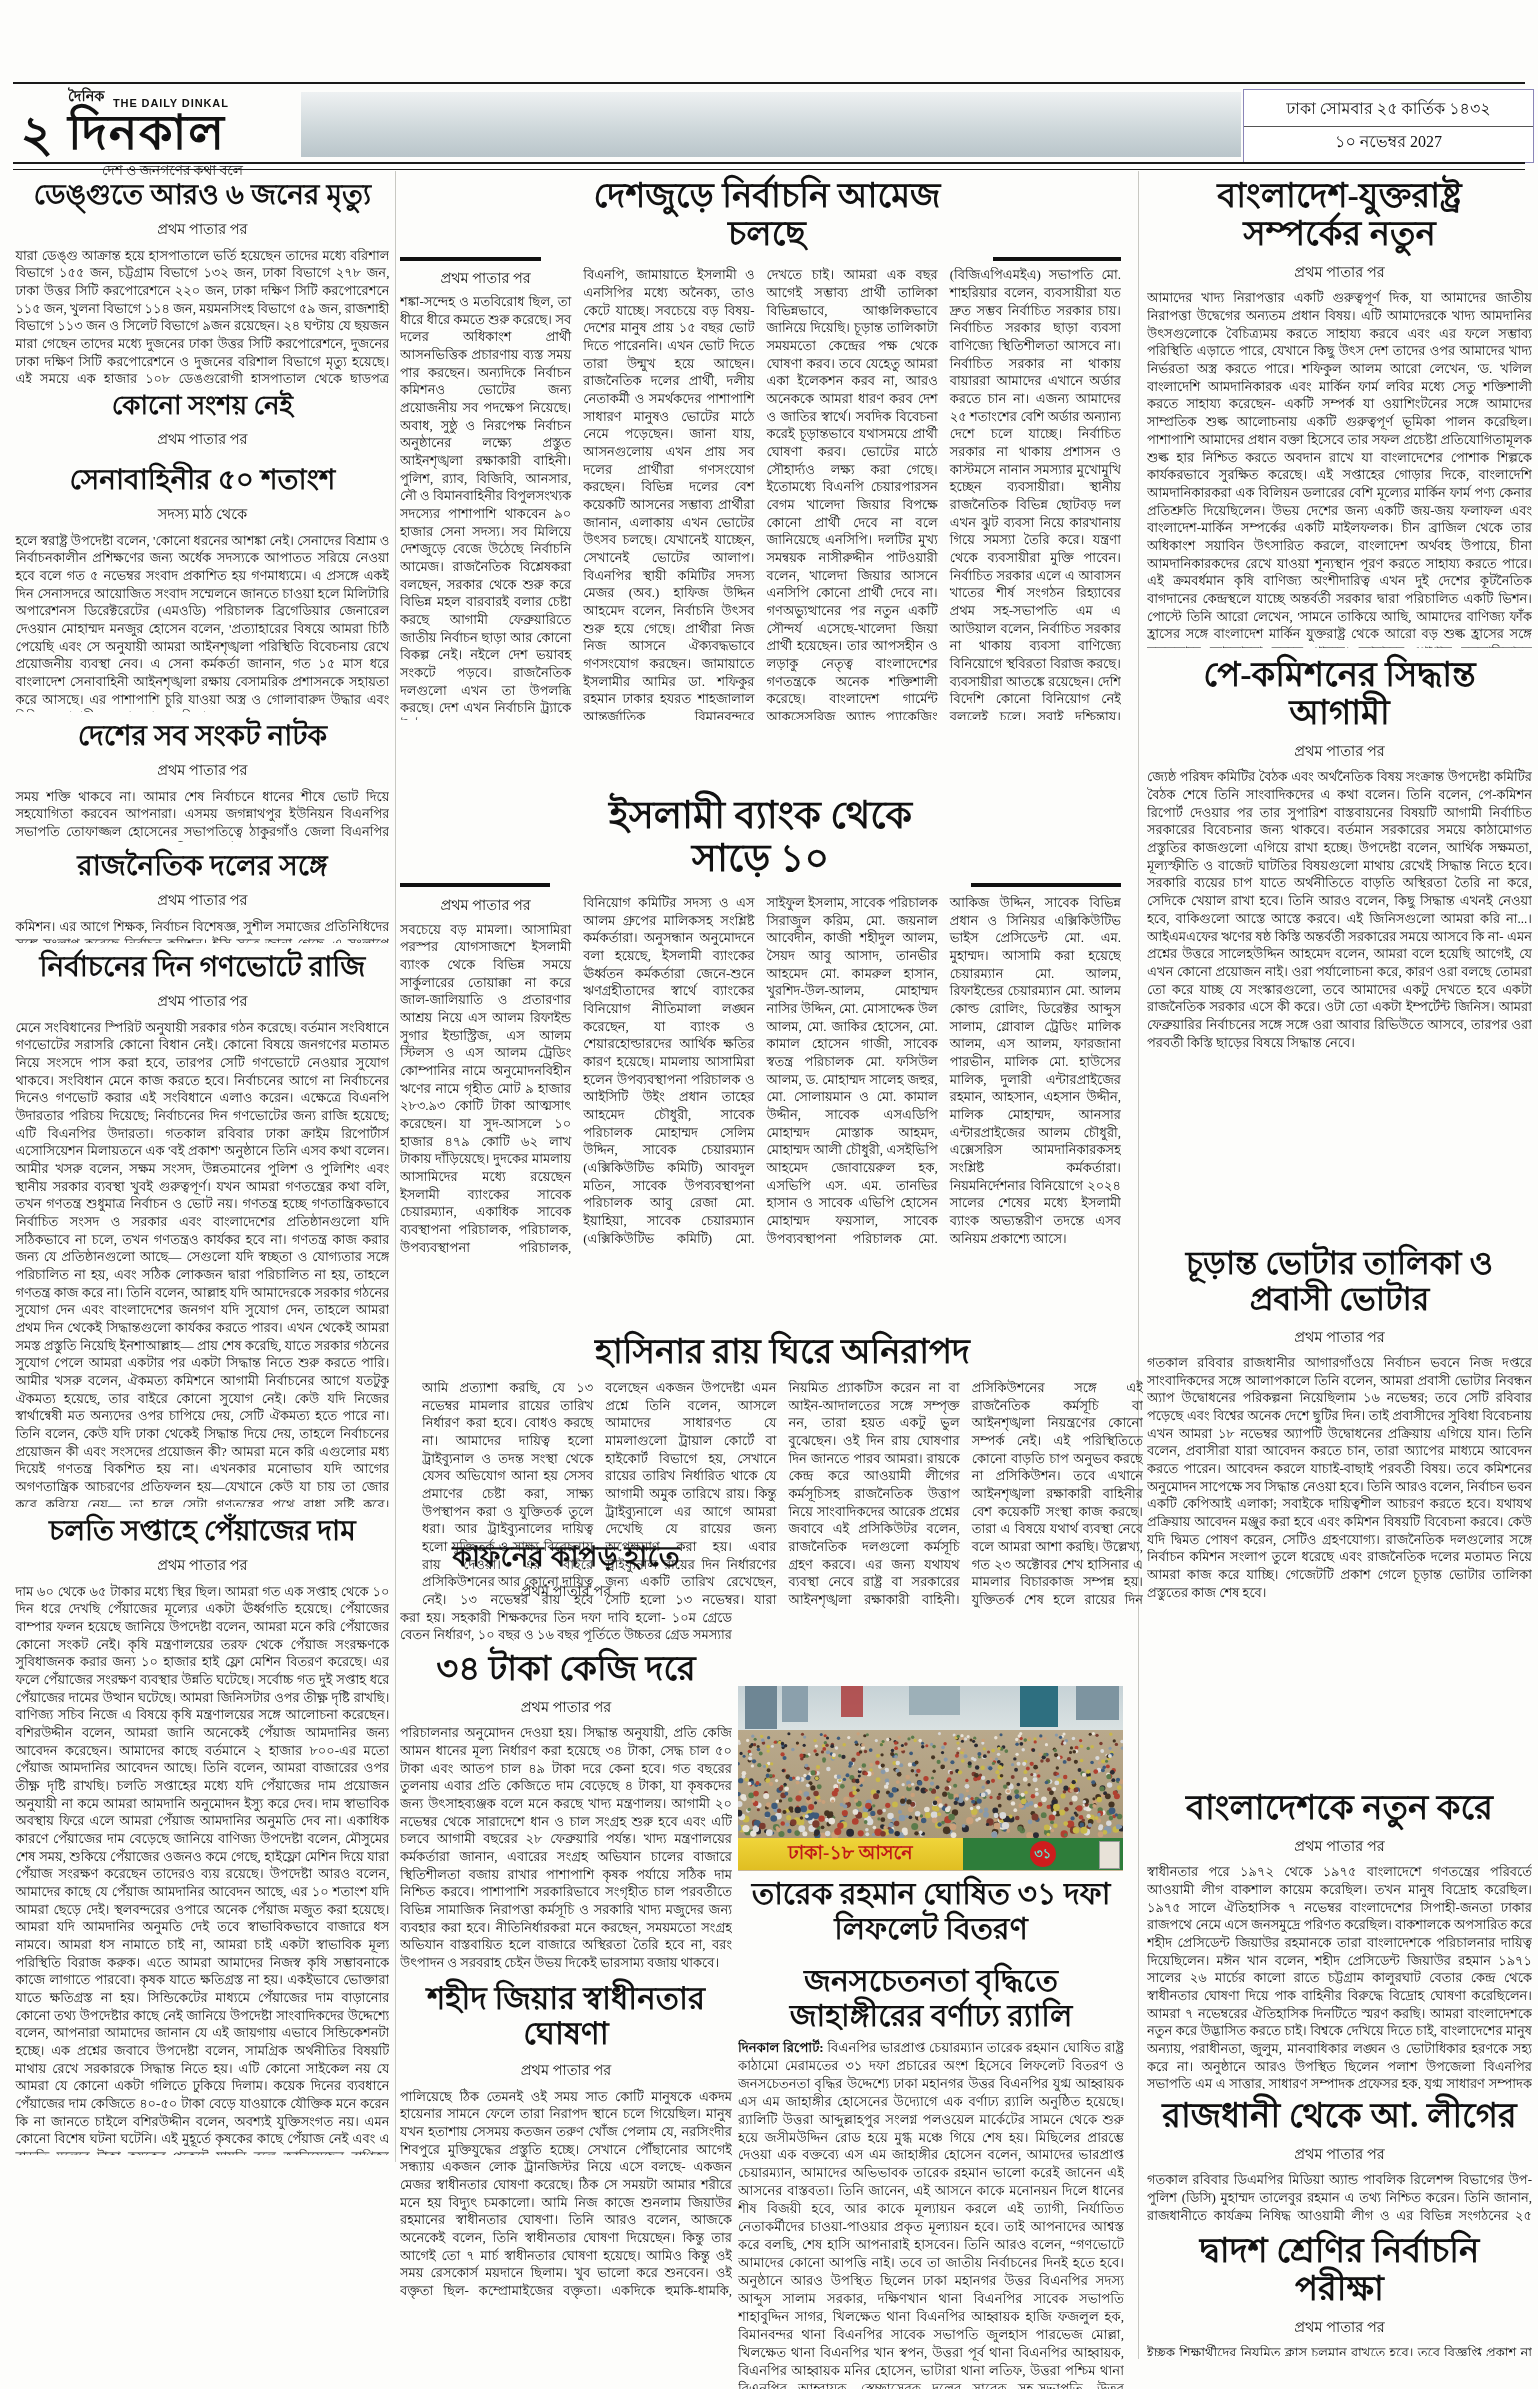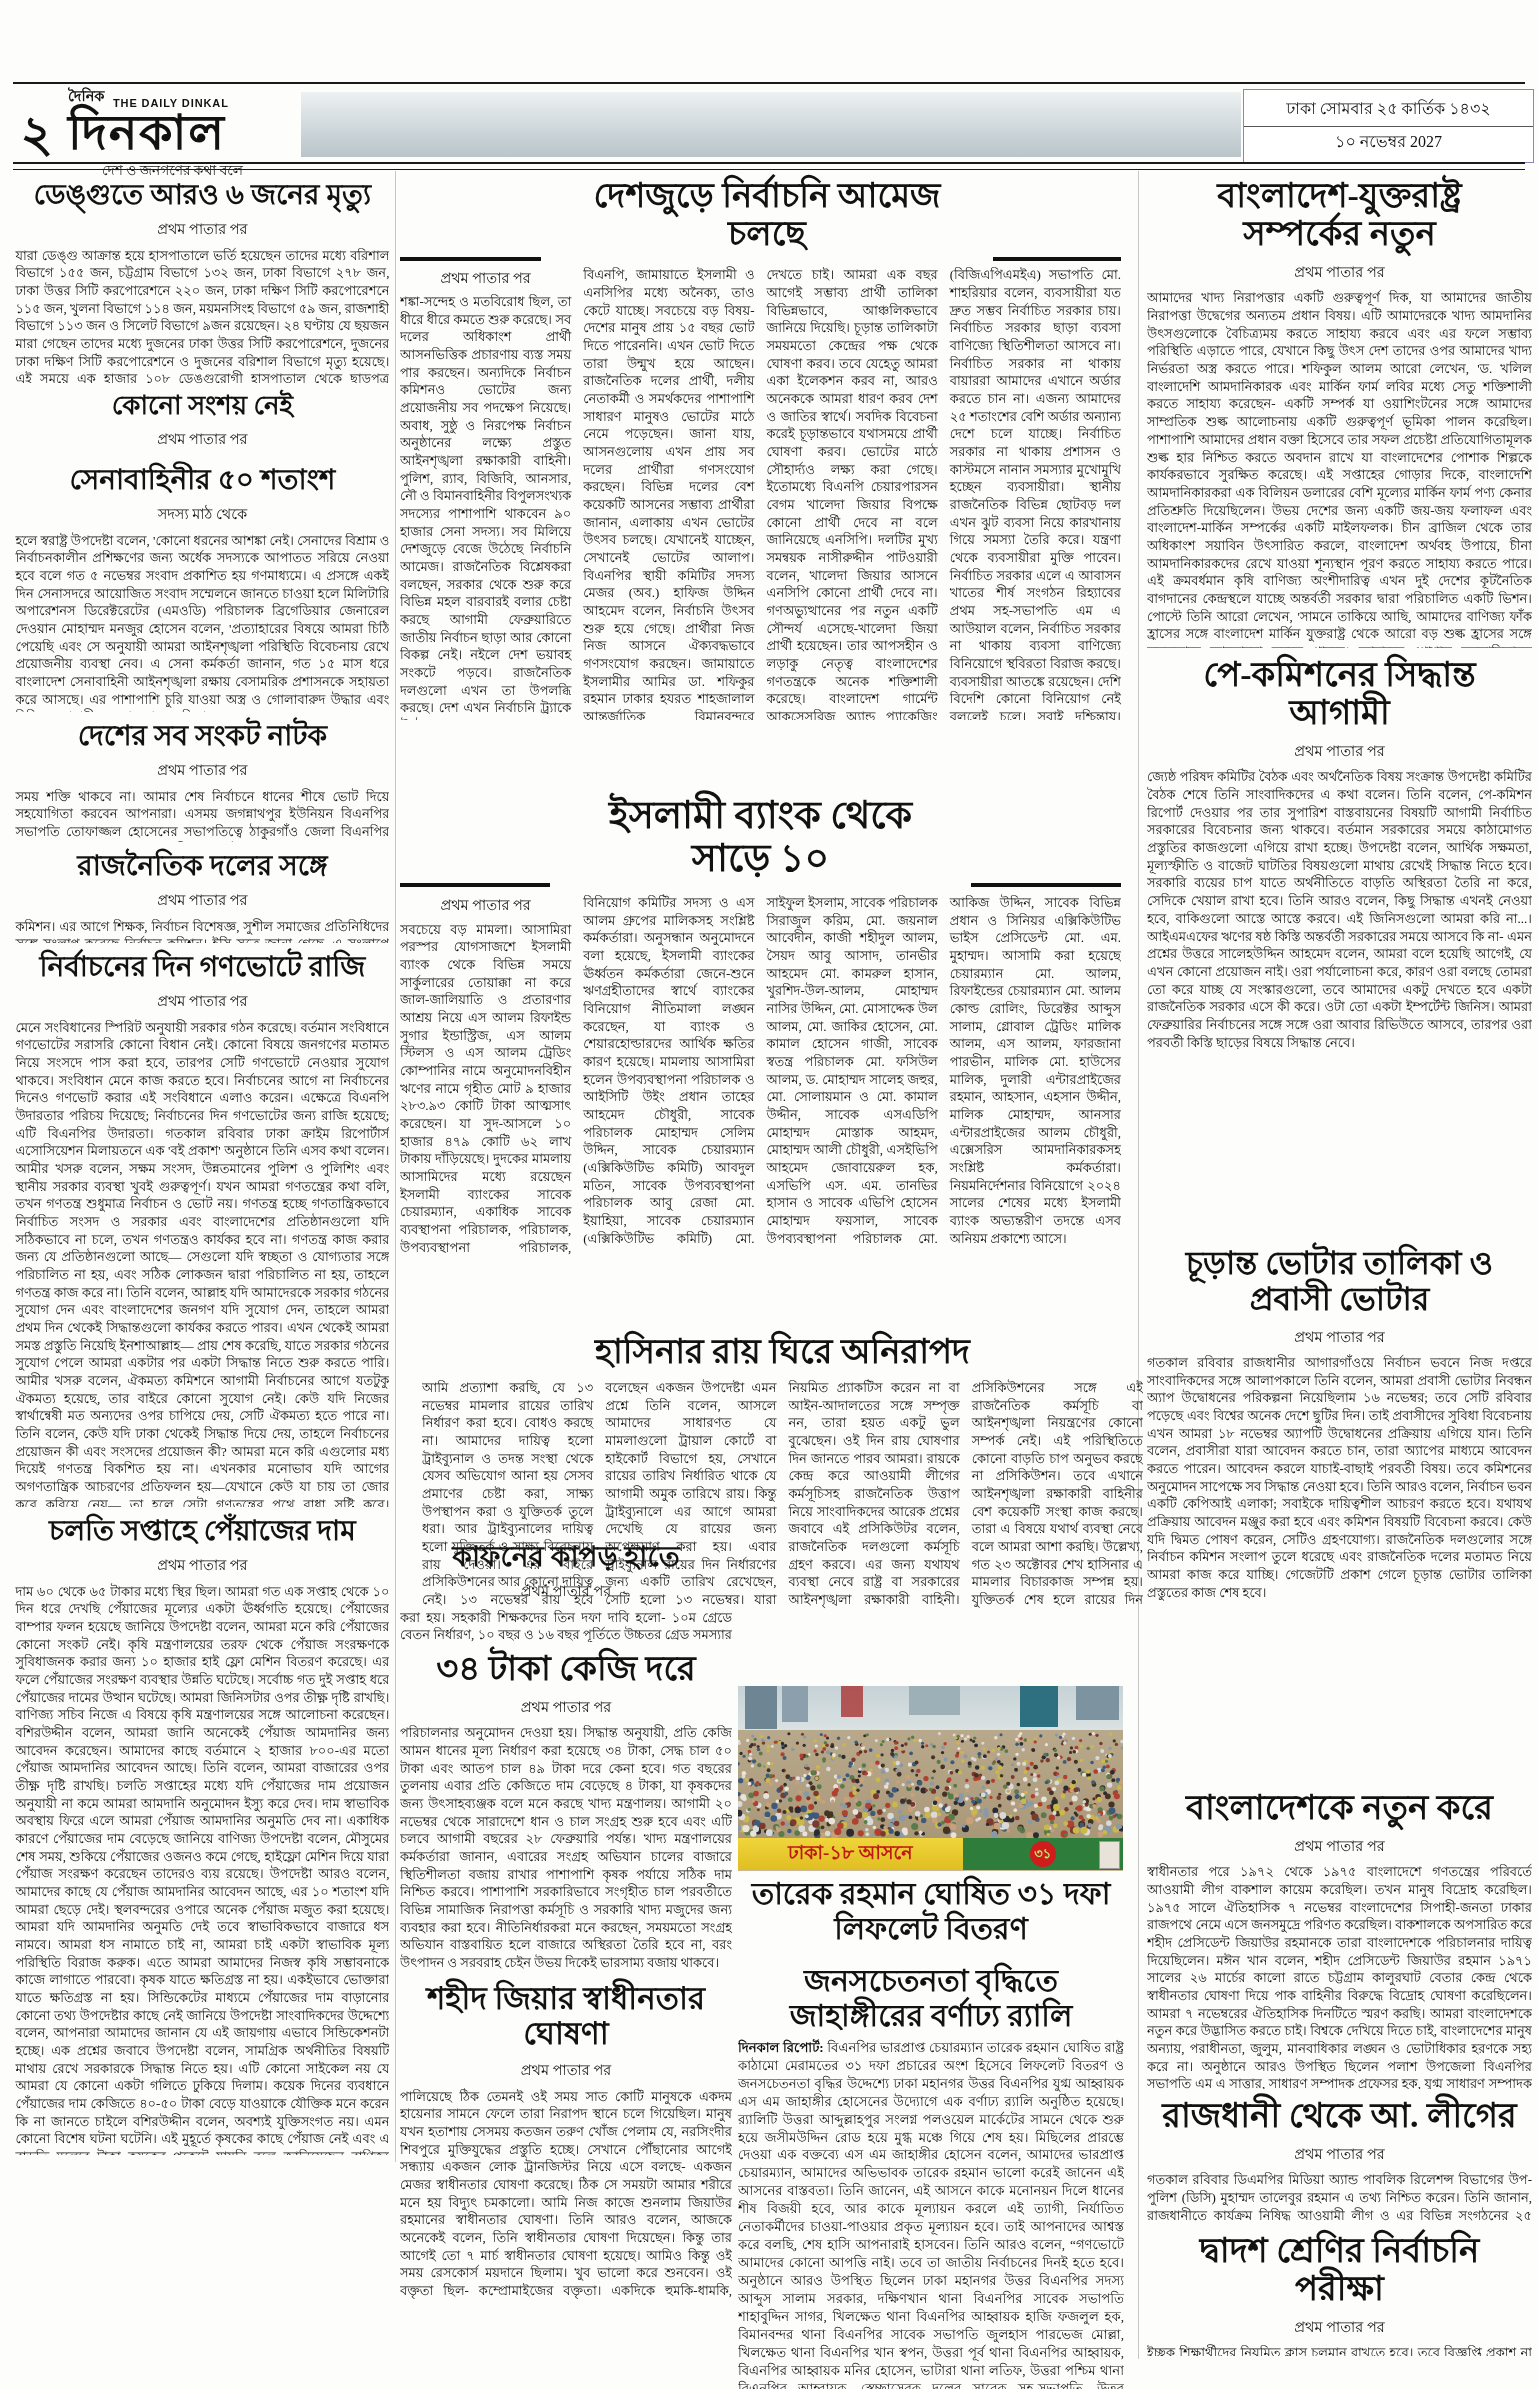--- a/index.html
+++ b/index.html
@@ -35,21 +35,21 @@
   .hl-dash{height:4.3px;background:#111;flex:0 0 auto;}
   
   .photo{position:relative;width:385px;height:185px;overflow:hidden;background:#c9b89a;}
   .sky{position:absolute;left:0;top:0;right:0;height:50px;background:linear-gradient(180deg,#c6d2d6,#dde4e4);}
   .bld{position:absolute;top:0;}
   .crowd{position:absolute;left:0;top:44px;right:0;height:108px;background:linear-gradient(180deg,#b9a98c,#a99878);}
   .banner{position:absolute;left:0;top:152px;right:0;height:32px;display:flex;}
   .banner .by{flex:1.4;background:linear-gradient(180deg,#f0d53a,#e0be22);color:#c01818;font-weight:bold;
               font-size:19px;display:flex;align-items:center;justify-content:center;overflow:hidden;}
   .banner .bg{flex:1;background:#2e7d3a;position:relative;display:flex;align-items:center;justify-content:center;}
-  .badge{width:26px;height:26px;border-radius:50%;background:#cf1d1d;color:#bef264;font-size:13px;font-weight:bold;
+  .badge{width:26px;height:26px;border-radius:50%;background:#cf1d1d;color:#5eead4;font-size:13px;font-weight:bold;
          display:flex;align-items:center;justify-content:center;}
   .portrait{position:absolute;right:2.6px;top:3.4px;width:19px;height:26px;background:#e8e2d8;border:0.9px solid #999;}
   .rally-title{font-weight:bold;font-size:30px;line-height:1.18;text-align:center;margin:5.1px 0 1.7px 0;}
   .lead{font-weight:bold;}
 </style>
 </head>
 <body>
 
 <div class="page">
 

